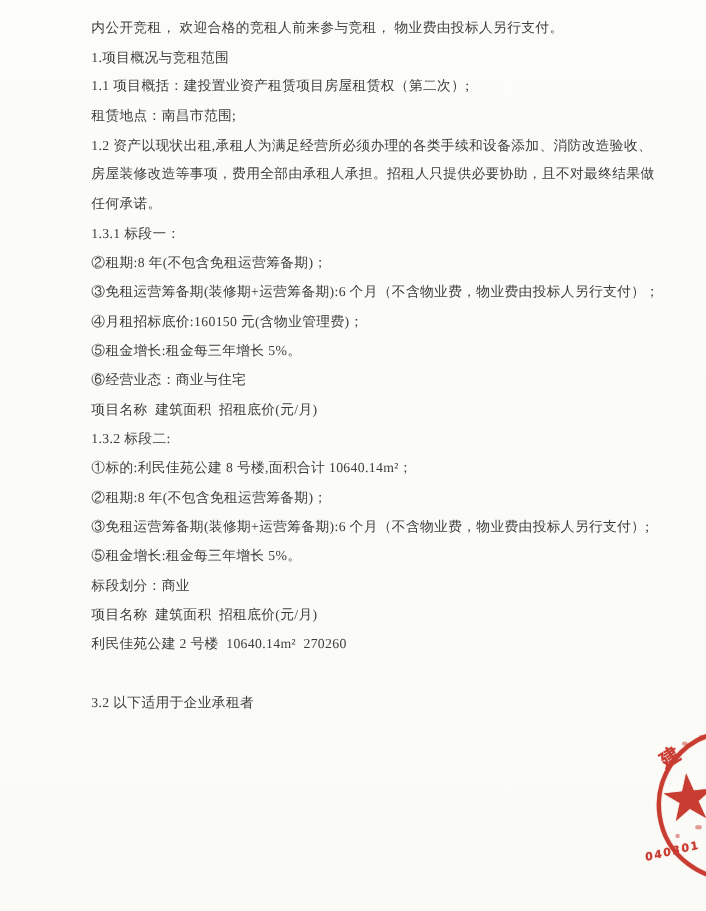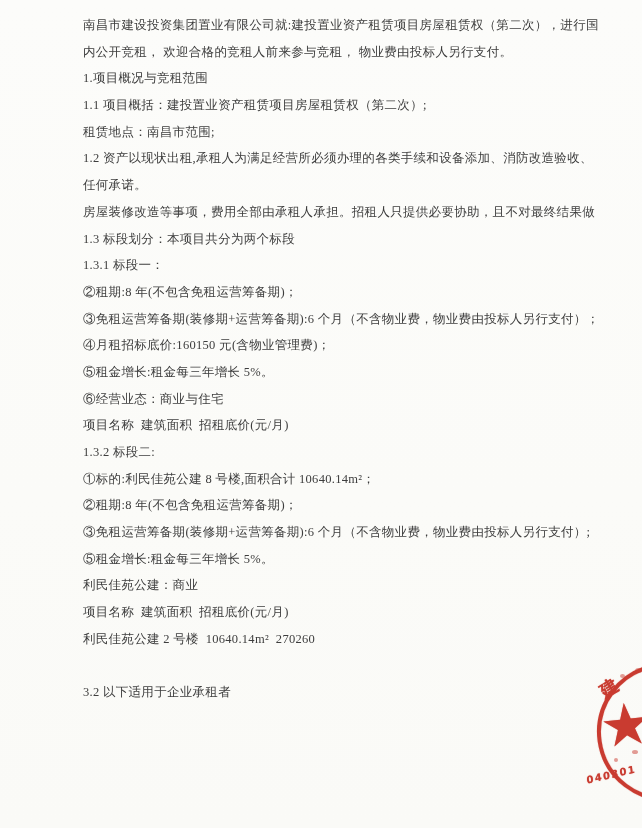--- a/index.html
+++ b/index.html
@@ -60,42 +60,40 @@
   .seal-fleck{
     position:absolute;border-radius:50%;background:currentColor;opacity:.5;
   }
 </style>
 </head>
 <body>
 
 <div class="page">
 
   <div class="content">
-    <div class="doc-line">南昌市建设投资集团置业有限公司就:建投置业资产租赁项目房屋租赁权（第二次），进行国</div>
     <div class="doc-line">内公开竞租， 欢迎合格的竞租人前来参与竞租， 物业费由投标人另行支付。</div>
     <div class="doc-line">1.项目概况与竞租范围</div>
     <div class="doc-line">1.1 项目概括：建投置业资产租赁项目房屋租赁权（第二次）;</div>
     <div class="doc-line">租赁地点：南昌市范围;</div>
     <div class="doc-line">1.2 资产以现状出租,承租人为满足经营所必须办理的各类手续和设备添加、消防改造验收、</div>
+    <div class="doc-line">房屋装修改造等事项，费用全部由承租人承担。招租人只提供必要协助，且不对最终结果做</div>
     <div class="doc-line">任何承诺。</div>
-    <div class="doc-line">房屋装修改造等事项，费用全部由承租人承担。招租人只提供必要协助，且不对最终结果做</div>
-    <div class="doc-line">1.3 标段划分：本项目共分为两个标段</div>
     <div class="doc-line">1.3.1 标段一：</div>
     <div class="doc-line">②租期:8 年(不包含免租运营筹备期)；</div>
     <div class="doc-line">③免租运营筹备期(装修期+运营筹备期):6 个月（不含物业费，物业费由投标人另行支付）；</div>
     <div class="doc-line">④月租招标底价:160150 元(含物业管理费)；</div>
     <div class="doc-line">⑤租金增长:租金每三年增长 5%。</div>
     <div class="doc-line">⑥经营业态：商业与住宅</div>
     <div class="doc-line">项目名称  建筑面积  招租底价(元/月)</div>
     <div class="doc-line">1.3.2 标段二:</div>
     <div class="doc-line">①标的:利民佳苑公建 8 号楼,面积合计 10640.14m²；</div>
     <div class="doc-line">②租期:8 年(不包含免租运营筹备期)；</div>
     <div class="doc-line">③免租运营筹备期(装修期+运营筹备期):6 个月（不含物业费，物业费由投标人另行支付）;</div>
     <div class="doc-line">⑤租金增长:租金每三年增长 5%。</div>
-    <div class="doc-line">利民佳苑公建：商业</div>
+    <div class="doc-line">标段划分：商业</div>
     <div class="doc-line">项目名称  建筑面积  招租底价(元/月)</div>
     <div class="doc-line">利民佳苑公建 2 号楼  10640.14m²  270260</div>
     <div class="doc-line"></div>
     <div class="doc-line">3.2 以下适用于企业承租者</div>
   </div>
 
   <div class="stamp">
     <div class="seal-ring"></div>
     <div class="seal-char">建</div>
     <div class="seal-star">★</div>

